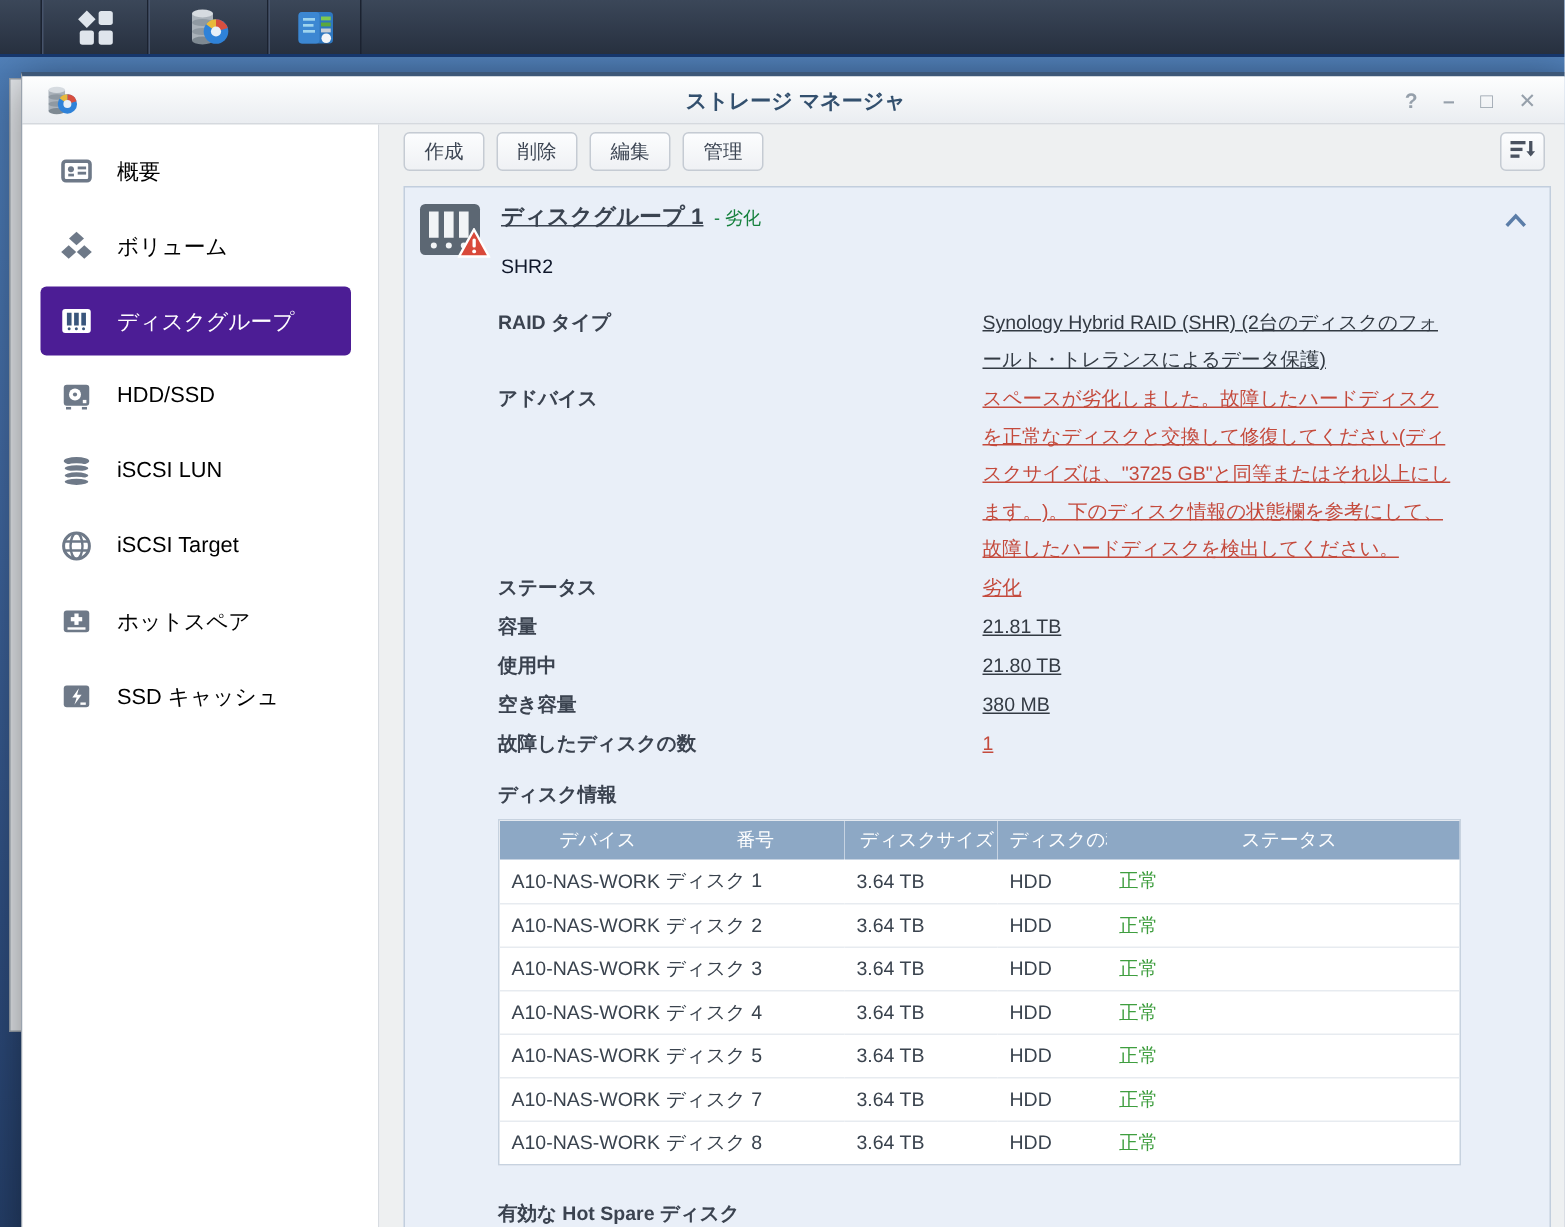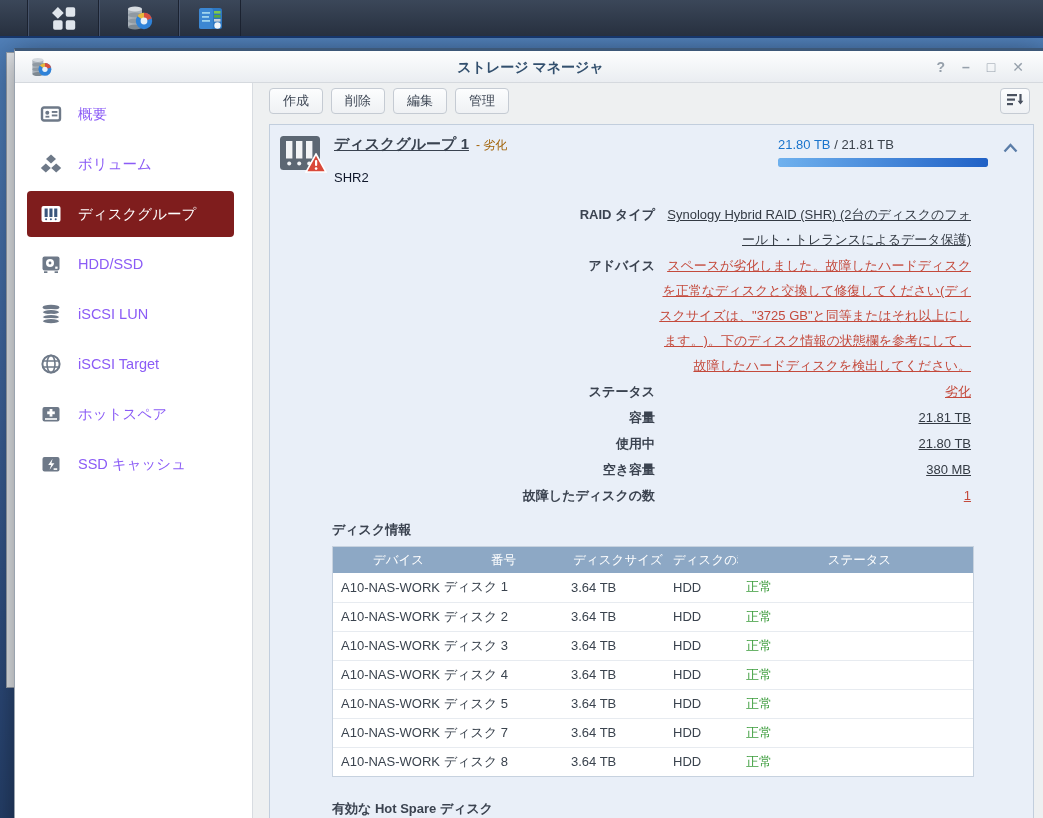--- a/index.html
+++ b/index.html
@@ -54,25 +54,25 @@
   .win-ctrls { position:absolute; right:22px; top:0; height:32px; display:flex; align-items:center; gap:17px; }
   .win-ctrl { color:#96a0ab; font-size:14px; font-weight:bold; cursor:pointer; line-height:1; }
 
   .win-body { flex:1; display:flex; min-height:0; }
 
   
   .sidebar { width:238px; flex:none; background:#fff; border-right:1px solid #d8dce1; padding-top:8px; }
   .side-item {
     height:46px; margin:0 18px 4px 12px; padding-left:12px; border-radius:4px;
     display:flex; align-items:center; gap:15px; cursor:pointer;
-    font-size:14.5px; color:#8b5cf6;
+    font-size:14.5px; color:#000000;
   }
   .side-item .si-icon { width:24px; height:24px; display:flex; align-items:center; justify-content:center; color:#6e7988; }
   .side-item .si-icon svg .cut { fill:#fff; }
-  .side-item.selected { background:#7f1d1d; color:#fff; }
+  .side-item.selected { background:#4c1d95; color:#fff; }
   .side-item.selected .si-icon { color:#fff; }
   .side-item.selected .si-icon svg .cut { fill:#3a567c; }
 
   
   .content { flex:1; min-width:0; background:#eef0f1; display:flex; flex-direction:column; }
   .toolbar { height:38px; flex:none; padding:5px 12px 0 16px; display:flex; gap:8px; position:relative; }
   .tool-btn {
     height:26px; padding:0 13px; font-size:13px; color:#3c4553; cursor:pointer;
     background:linear-gradient(180deg,#fcfdfe,#eff1f4);
     border:1px solid #c5cbd3; border-radius:4px;
@@ -86,33 +86,33 @@
   
   .panel {
     margin:3px 12px 0 16px; background:#e9eff8; border:1px solid #c2cedd;
     height:860px; overflow:hidden;
   }
   .panel-head { display:flex; padding:10px 14px 0 9px; }
   .dg-icon { position:relative; width:46px; height:40px; flex:none; }
   .dg-title-block { margin-left:9px; }
   .dg-title-line { display:flex; align-items:baseline; }
   .dg-title { font-size:15px; font-weight:bold; color:#3a4350;text-decoration:underline; }
-  .dg-status-suffix { font-size:12px; color:#a16207; margin-left:7px; }
+  .dg-status-suffix { font-size:12px; color:#15803d; margin-left:7px; }
   .dg-raid { font-size:13px; color:#0f172a; margin-top:16px; }
   .head-spacer { flex:1; }
   .usage { width:210px; margin-right:14px; margin-top:2px; flex:none; }
   .usage-text { font-size:13px; }
   .usage-used { color:#1a74cc; }
   .usage-sep, .usage-total { color:#3c434c; }
   .usage-bar { margin-top:6px; height:9px; background:#c9d5e4; border-radius:2px; overflow:hidden; }
   .usage-fill { height:100%; background:linear-gradient(90deg,#6fb1ee,#2061c6); border-radius:2px; }
   .collapse-btn { margin-top:5px; cursor:pointer; flex:none; }
 
   .fields { margin:17px 14px 0 62px; }
-  .field { display:flex; margin-bottom:1px; font-size:13px; line-height:25px;text-align:right; }
+  .field { display:flex; margin-bottom:1px; font-size:13px; line-height:25px; }
   .f-label { width:323px; flex:none; font-weight:bold; color:#3b4350; }
   .f-value { width:316px; color:#333a43;text-decoration:underline; }
   .f-value.red { color:#c44a3c; }
 
   .section-heading { margin:13px 0 7px 62px; font-size:13px; font-weight:bold; color:#3b4350; }
   .section-heading.hs { margin-top:23px; }
 
   .tbl-wrap { margin-left:62px; width:642px; background:#fff; border:1px solid #c7d2df; }
   table.grid { width:100%; border-collapse:collapse; font-size:13px; table-layout:fixed; }
   table.grid col.c1 { width:103px; }
@@ -334,28 +334,20 @@
                   <circle cx="11.1" cy="15.6" r="1.3" fill="#fff"></circle>
                 </svg></span></div>
           <div class="dg-title-block">
             <div class="dg-title-line">
               <span class="dg-title">ディスクグループ 1</span>
               <span class="dg-status-suffix">- 劣化</span>
             </div>
             <div class="dg-raid">SHR2</div>
           </div>
           <div class="head-spacer"></div>
-          <div class="usage">
-            <div class="usage-text">
-              <span class="usage-used">21.80 TB</span><span class="usage-sep"> / </span><span class="usage-total">21.81 TB</span>
-            </div>
-            <div class="usage-bar">
-                <div class="usage-fill" id="usage-fill" style="width: 100%;"></div>
-              </div>
-          </div>
           <span class="collapse-btn" id="chevron-icon"><svg width="17" height="12" viewBox="0 0 17 12" fill="none">
                 <path d="M2.5 9.5 8.5 3 14.5 9.5" stroke="#5b7da8" stroke-width="2.3"></path>
               </svg></span>
         </div>
 
         <div class="fields" id="fields">
             <div class="field">
               <div class="f-label">RAID タイプ</div>
               <div class="f-value">Synology Hybrid RAID (SHR) (2台のディスクのフォールト・トレランスによるデータ保護)</div>
             </div>

